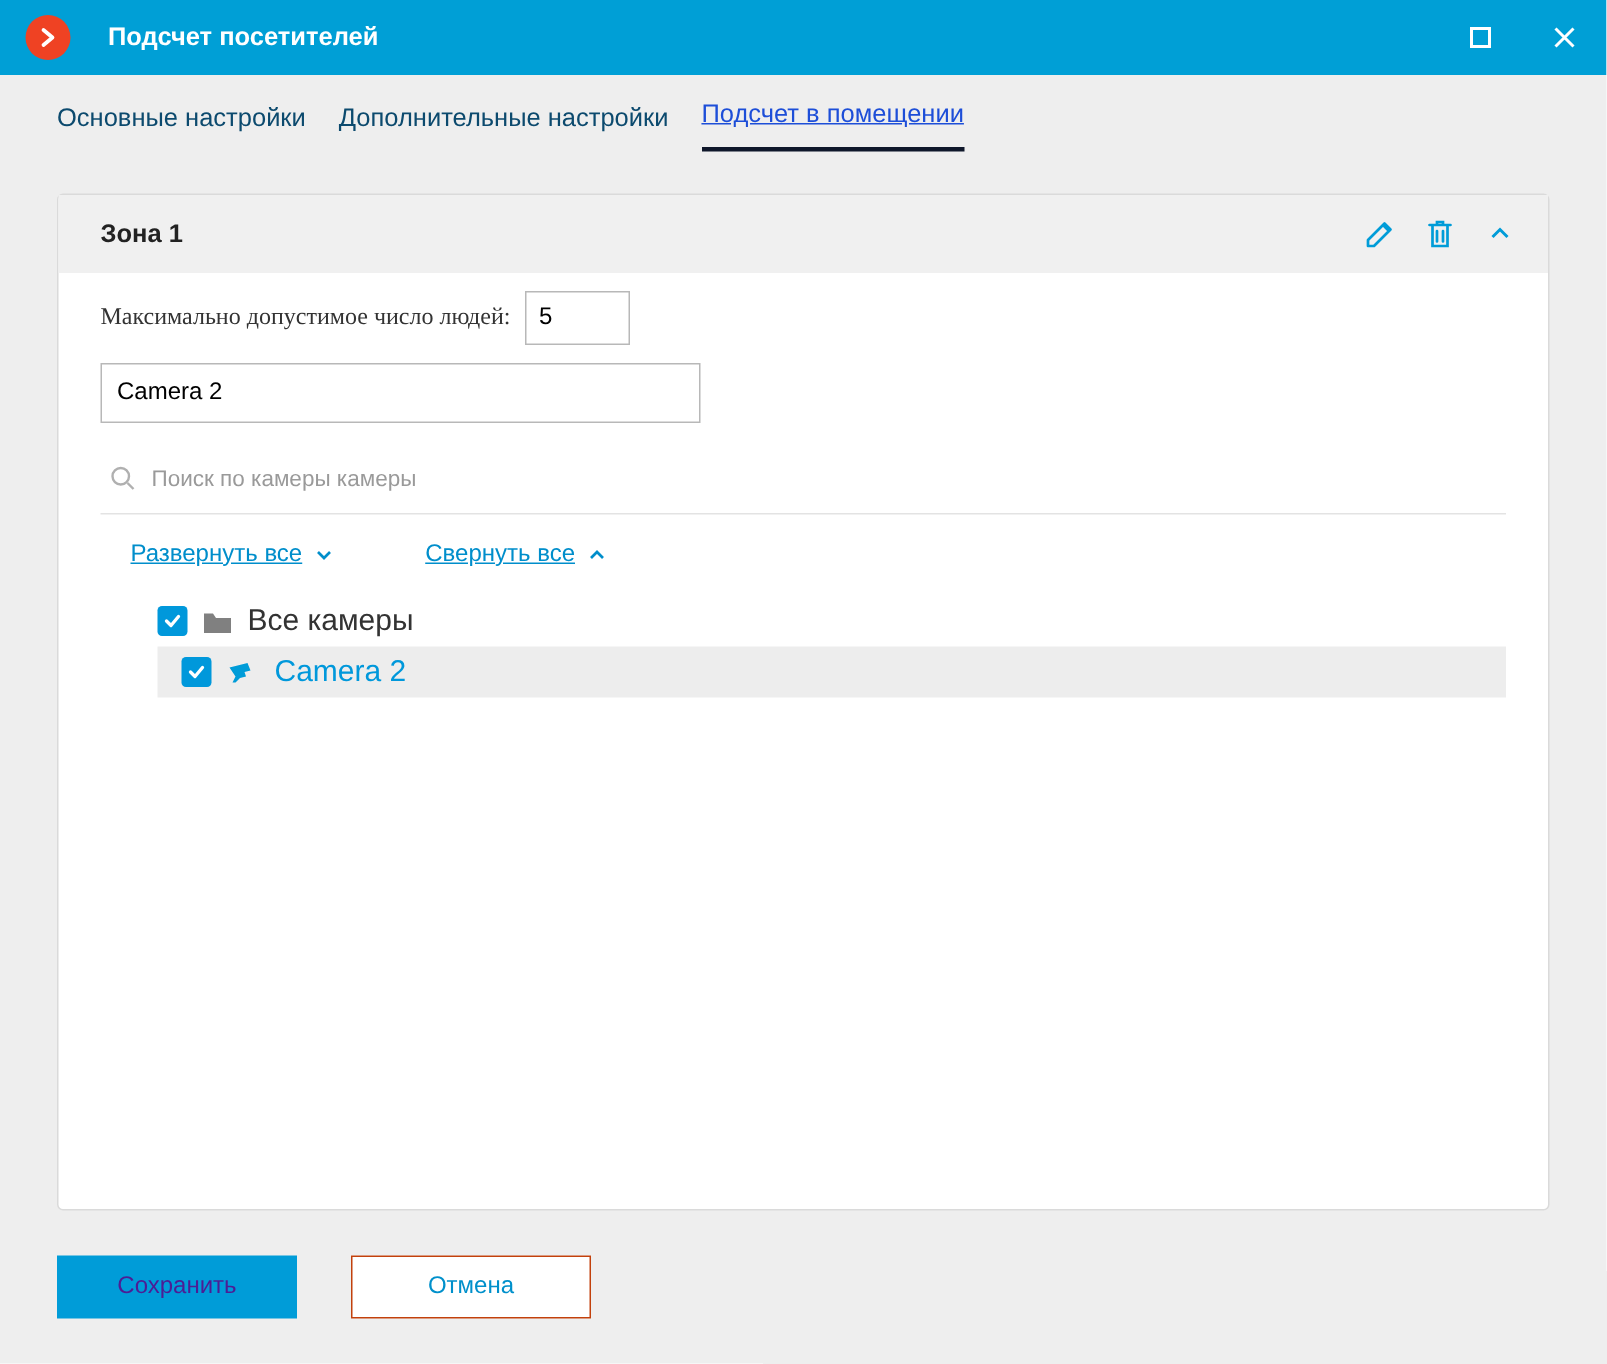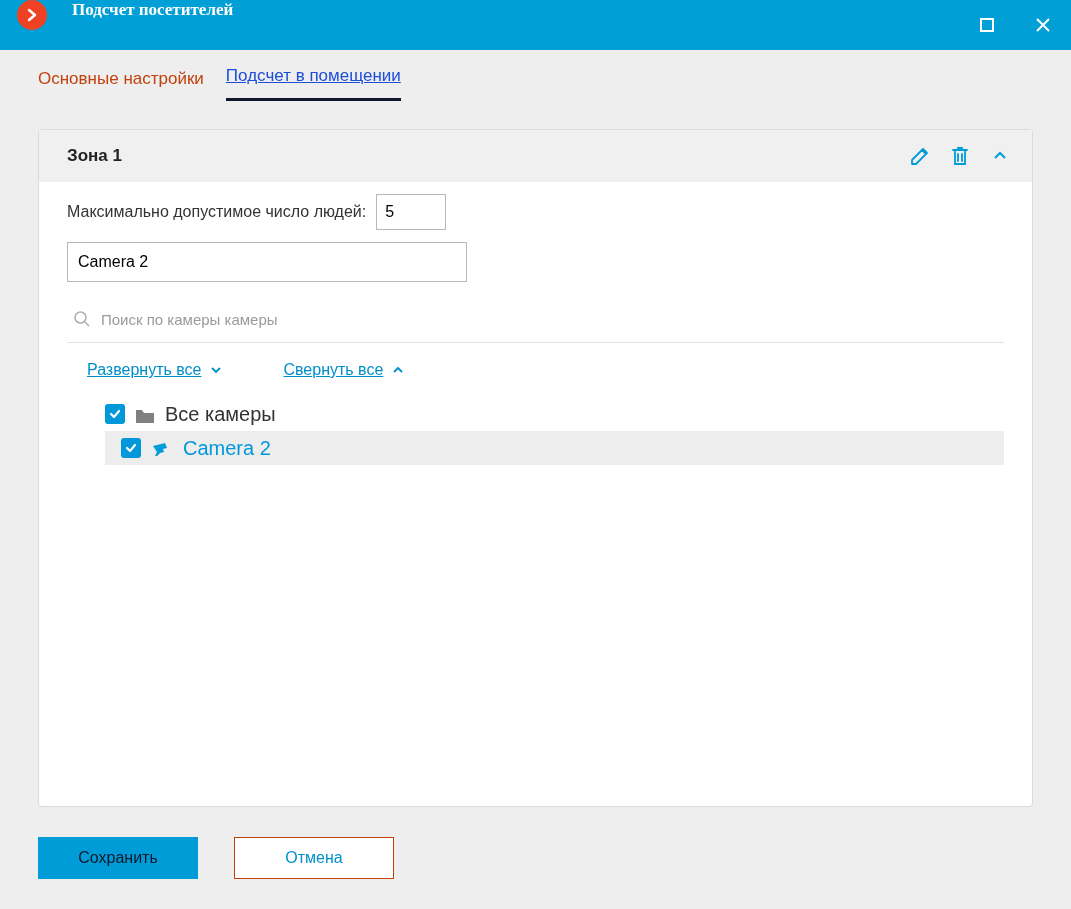--- a/index.html
+++ b/index.html
@@ -1,40 +1,40 @@
 <!DOCTYPE html>
 <html><head>
 <meta charset="utf-8">
 <style>
   * { box-sizing: border-box; }
   html, body { margin: 0; padding: 0; font-family: "Segoe UI", Arial, sans-serif; font-size: 15px; color: #333; }
   body { width: 1071px; height: 909px; background: #EEEEEE; display: flex; flex-direction: column; }
 
   
-  .titlebar { height: 50px; background: #009FD6; display: flex; align-items: flex-start; color: #fff; font-family: Liberation Serif, serif; }
+  .titlebar { height: 50px; background: #009FD6; display: flex; align-items: center; color: #fff; }
   .titlebar .app-icon { width: 30px; height: 30px; margin-left: 17px; background: #EF4223; border-radius: 50%; display: flex; align-items: center; justify-content: center; }
   .titlebar .title { margin-left: 25px; font-size: 17px; font-weight: 600; }
   .titlebar .spacer { flex: 1; }
   .titlebar .win-btn { width: 56px; height: 50px; display: flex; align-items: center; justify-content: center; }
 
   
   .tabs { height: 55px; display: flex; align-items: flex-end; padding: 0 38px; gap: 22px; }
-  .tab { padding: 8px 0 12px 0; font-size: 17px; color: #c2410c; cursor: pointer; }
+  .tab { padding: 8px 0 12px 0; font-size: 17px; color: #0c4a6e; cursor: pointer; }
   .tab.active { color: #1d4ed8; border-bottom: 3px solid #0f172a; text-decoration: underline; }
 
   
   .content { flex: 1; padding: 28px 38px 0 38px; }
   .panel { background: #fff; border: 1px solid #DADADA; border-radius: 4px; height: 678px; display: flex; flex-direction: column; }
   .panel-header { height: 52px; background: #F0F0F0; display: flex; align-items: center; padding: 0 18px 0 28px; gap: 12px; }
   .panel-header .zone-title { font-weight: 700; font-size: 17px; flex: 1; color: #222; }
   .icon-btn { width: 28px; height: 28px; display: flex; align-items: center; justify-content: center; cursor: pointer; }
 
   .panel-body { padding: 12px 28px 0 28px; }
   .row-max { display: flex; align-items: center; gap: 10px; margin-bottom: 12px; }
-  .row-max label { font-size: 16px; color: #333; }
+  .row-max label { font-size: 16px; color: #333; font-family: Liberation Serif, serif; }
   .row-max input[type="text"] { width: 70px; height: 36px; border: 1px solid #B8B8B8; padding: 0 8px; font-size: 16px; }
   .camera-name-input { width: 400px; height: 40px; border: 1px solid #B8B8B8; padding: 0 10px; font-size: 16px; margin-bottom: 24px; }
 
   .search-row { display: flex; align-items: center; gap: 10px; padding: 4px 6px 14px 6px; }
   .search-row .placeholder { color: #9A9A9A; font-size: 15px; }
   .divider { height: 1px; background: #E3E3E3; margin: 0; }
 
   .expand-row { display: flex; align-items: center; gap: 60px; padding: 18px 20px 12px 20px; }
   .link { color: #008ECB; font-size: 16px; text-decoration: underline; cursor: pointer; display: inline-flex; align-items: center; gap: 8px; }
 
@@ -44,21 +44,21 @@
   .tree-row.child { padding-left: 16px; }
   .checkbox { width: 20px; height: 20px; background: #0098DB; border-radius: 3px; display: flex; align-items: center; justify-content: center; flex-shrink: 0; }
   .folder-icon { width: 20px; height: 16px; display: inline-block; }
   .cam-icon { width: 22px; height: 16px; display: inline-block; }
   .tree-label { color: #333; }
   .tree-label.blue { color: #0098DB; }
 
   
   .footer { padding: 30px 38px; display: flex; gap: 36px; }
   .btn { min-width: 160px; height: 42px; display: flex; align-items: center; justify-content: center; cursor: pointer; font-size: 16px; }
-  .btn-primary { background: #009CD8; color: #0f172a; border: none; }
+  .btn-primary { background: #009CD8; color: #4c1d95; border: none; }
   .btn-secondary { background: #fff; border: 1px solid #c2410c; color: #0090CB; }
 </style>
 </head>
 <body>
 
 <div class="titlebar">
   <div class="app-icon">
     <svg width="14" height="14" viewBox="0 0 14 14">
         <path d="M4 2 L10 7 L4 12" stroke="#fff" stroke-width="2.5" fill="none" stroke-linecap="round" stroke-linejoin="round"></path>
       </svg>
@@ -72,20 +72,21 @@
   </div>
   <div class="win-btn">
     <svg width="16" height="16" viewBox="0 0 16 16">
         <path d="M2 2 L14 14 M14 2 L2 14" stroke="#fff" stroke-width="2"></path>
       </svg>
   </div>
 </div>
 
 <div class="tabs">
   <div class="tab">Основные настройки</div>
+  <div class="tab">Дополнительные настройки</div>
   <div class="tab active">Подсчет в помещении</div>
 </div>
 
 <div class="content">
   <div class="panel">
     <div class="panel-header">
       <div class="zone-title">Зона 1</div>
       <div class="icon-btn">
         <svg width="22" height="22" viewBox="0 0 22 22">
             <path d="M3 19 L3 15 L14 4 L18 8 L7 19 Z M13 5 L17 9" fill="none" stroke="#009CD8" stroke-width="1.8" stroke-linejoin="round"></path>

